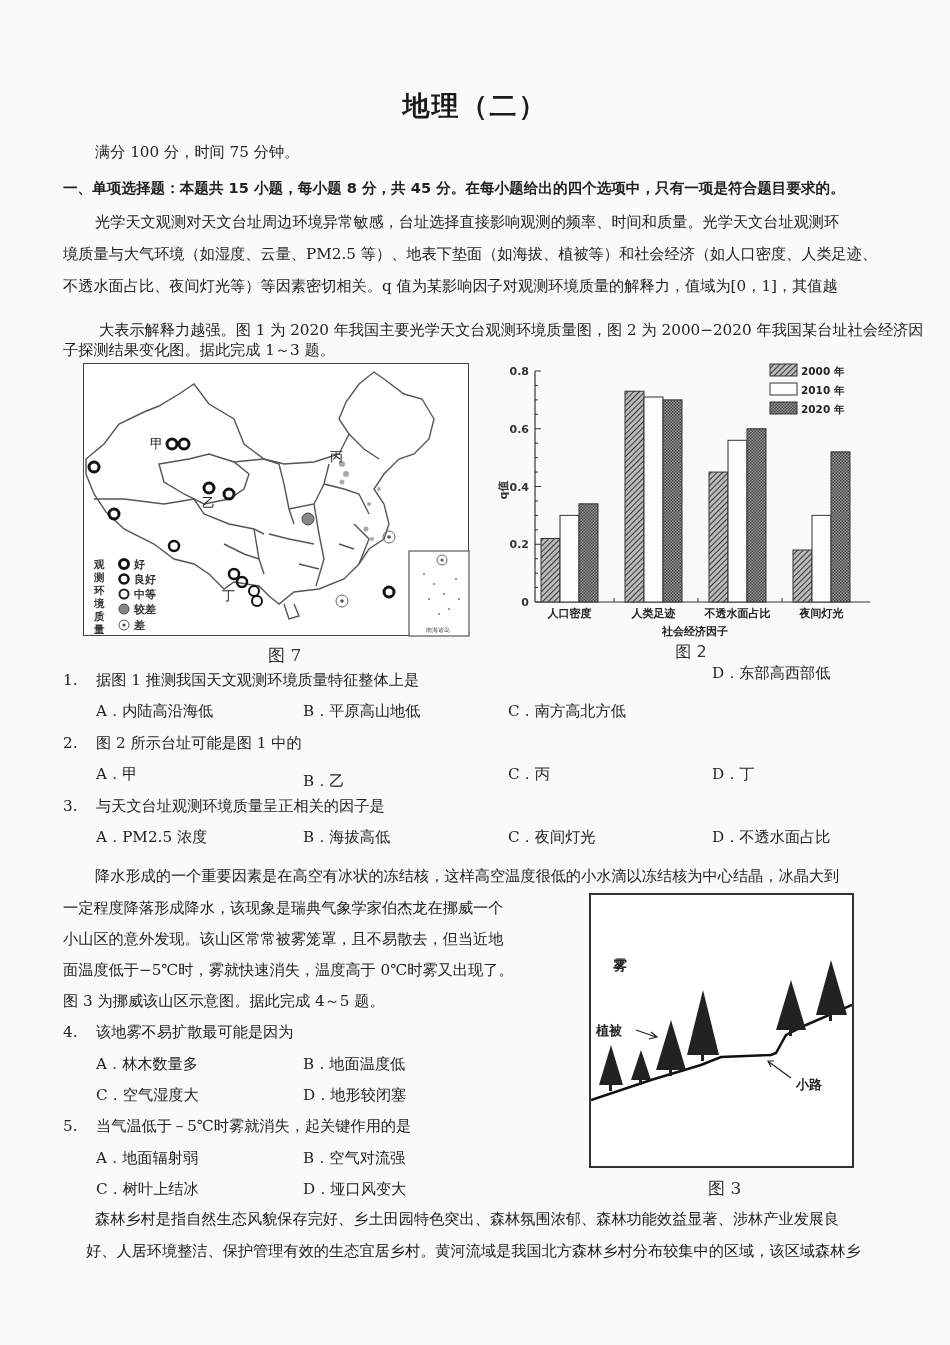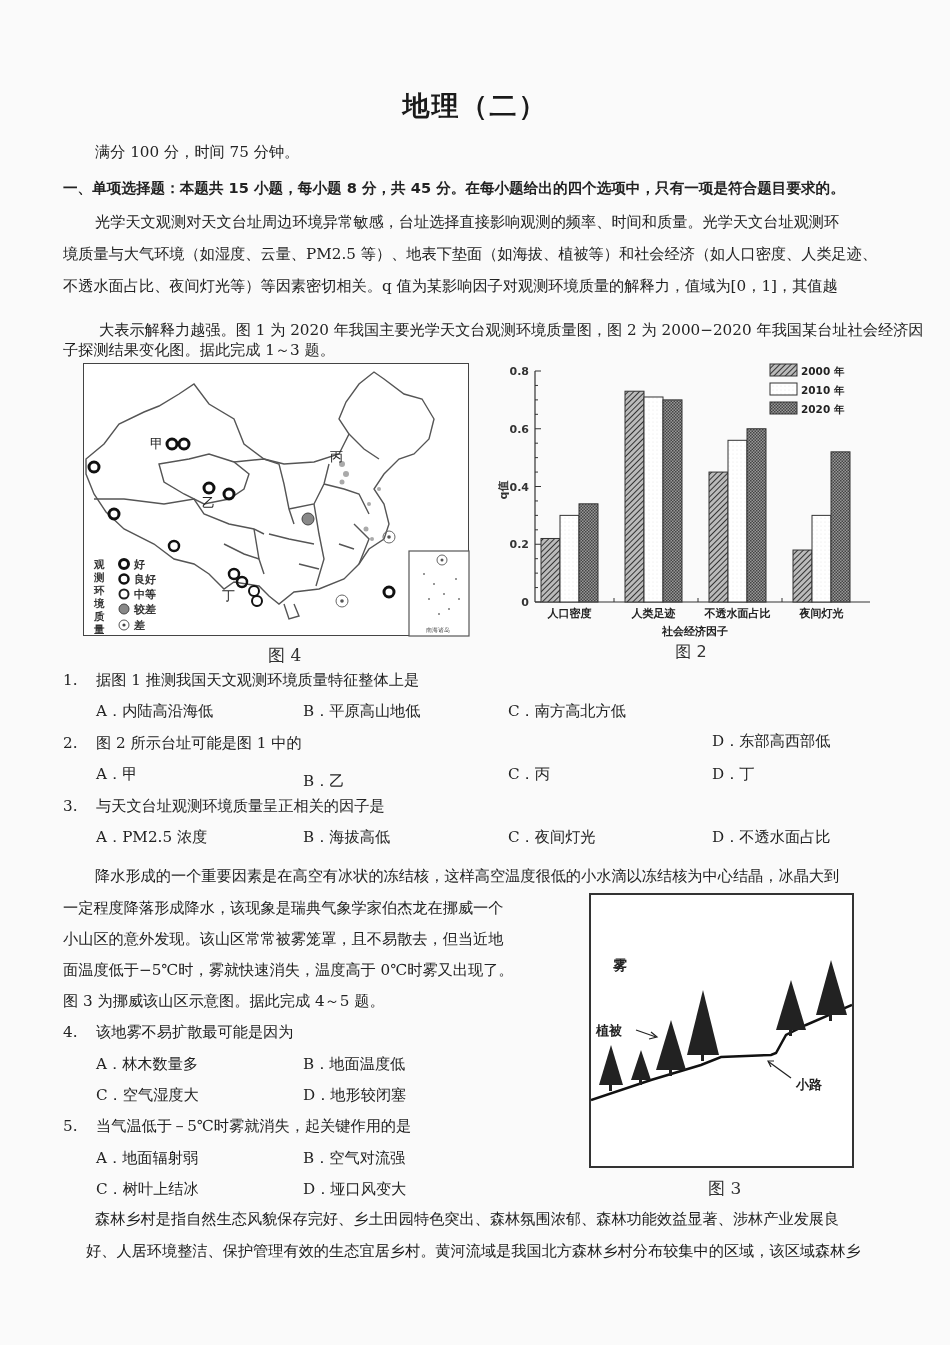--- a/index.html
+++ b/index.html
@@ -117,21 +117,21 @@
         <circle cx="40" cy="261" r="5" fill="none" stroke="#555"></circle>
         <circle cx="40" cy="261" r="1.6" fill="#444"></circle>
         <text x="50" y="204" font-size="11" font-weight="bold" fill="#333">好</text>
         <text x="50" y="219" font-size="11" font-weight="bold" fill="#333">良好</text>
         <text x="50" y="234" font-size="11" font-weight="bold" fill="#333">中等</text>
         <text x="50" y="249" font-size="11" font-weight="bold" fill="#333">较差</text>
         <text x="50" y="265" font-size="11" font-weight="bold" fill="#333">差</text>
       </g>
     </svg>
   </div>
-  <div class="fig-label" style="left:268px;top:644px;">图 4</div>
+  <div class="fig-label" style="left:268px;top:644px;">图 7</div>
 
   <div class="chart-box">
     <svg id="chart2" width="380" height="300" viewBox="0 0 380 300">
       <defs>
         <pattern id="hatch" width="4" height="4" patternUnits="userSpaceOnUse" patternTransform="rotate(45)">
           <rect width="4" height="4" fill="#bbb"></rect>
           <line x1="0" y1="0" x2="0" y2="4" stroke="#333" stroke-width="2"></line>
         </pattern>
         <pattern id="dots" width="4" height="4" patternUnits="userSpaceOnUse">
           <rect width="4" height="4" fill="#fff"></rect>
@@ -199,21 +199,21 @@
         </g>
     </svg>
   </div>
 
   <div>
     <div class="line" style="left:63px;top:670px;">1.</div>
     <div class="line" style="left:96px;top:670px;">据图 1 推测我国天文观测环境质量特征整体上是</div>
     <div class="opt" style="left:96px;top:701px;">A．内陆高沿海低</div>
     <div class="opt" style="left:303px;top:701px;">B．平原高山地低</div>
     <div class="opt" style="left:508px;top:701px;">C．南方高北方低</div>
-    <div class="opt" style="left:712px;top:731px;">D．东部高西部低</div>
+    <div class="opt" style="left:712px;top:663px;">D．东部高西部低</div>
   </div>
   <div>
     <div class="line" style="left:63px;top:733px;">2.</div>
     <div class="line" style="left:96px;top:733px;">图 2 所示台址可能是图 1 中的</div>
     <div class="opt" style="left:96px;top:764px;">A．甲</div>
     <div class="opt" style="left:303px;top:764px;margin-top:7px;">B．乙</div>
     <div class="opt" style="left:508px;top:764px;">C．丙</div>
     <div class="opt" style="left:712px;top:764px;">D．丁</div>
   </div>
   <div>

